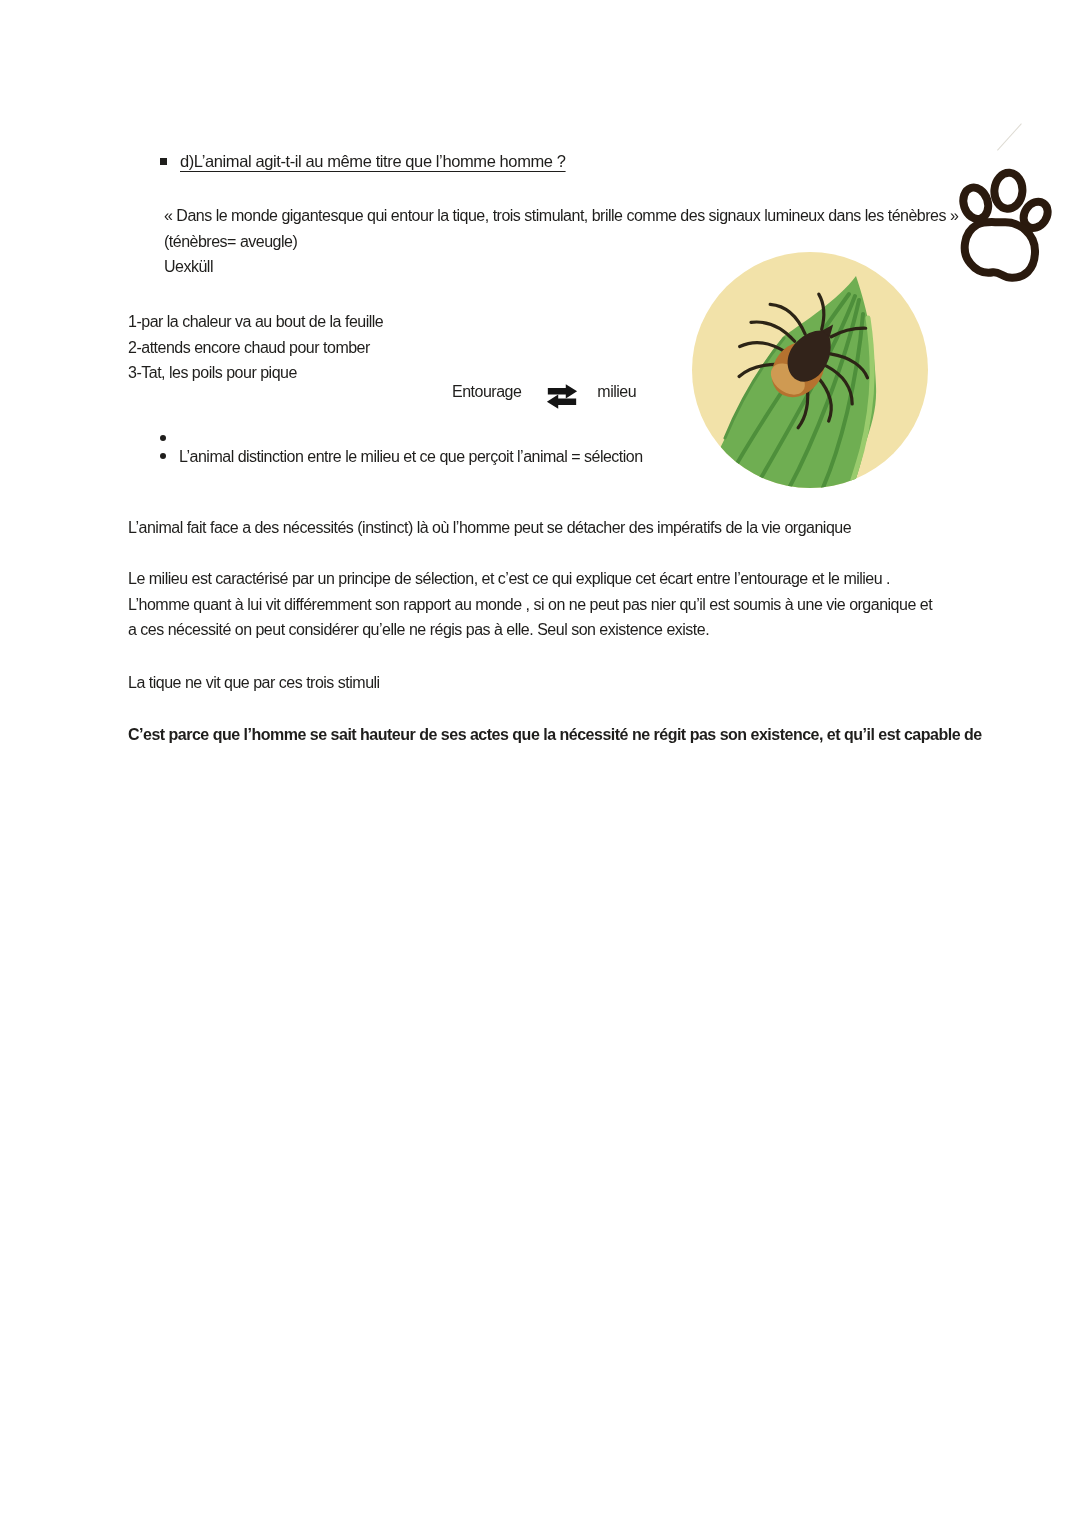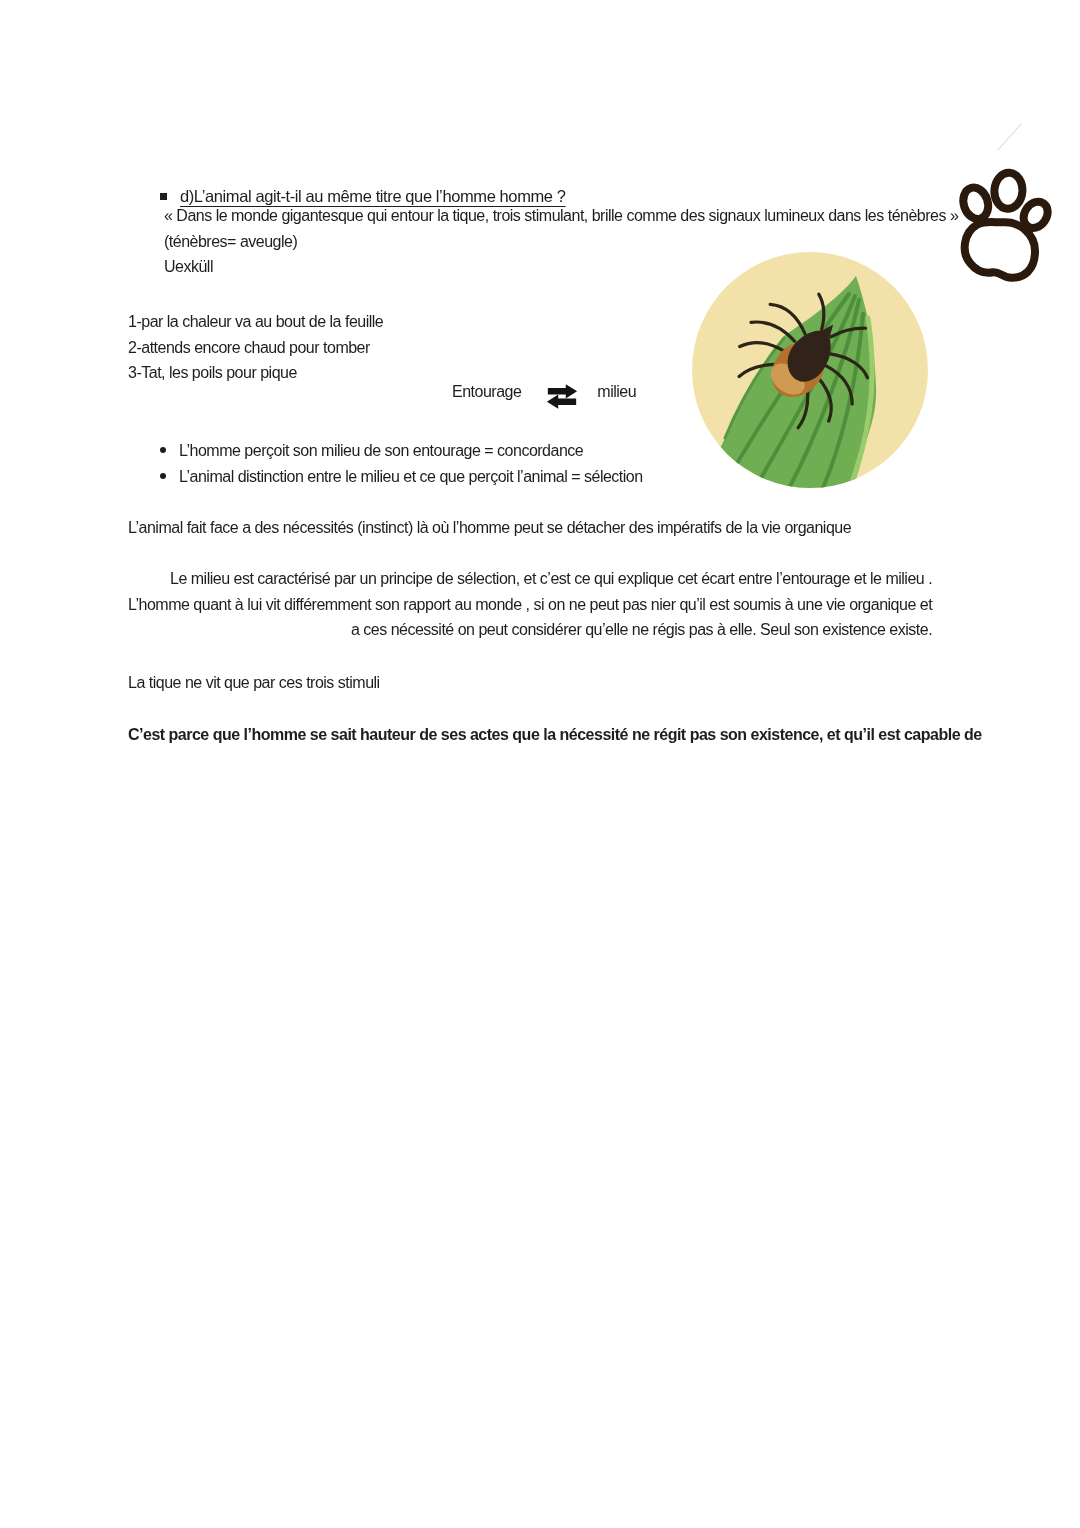--- a/index.html
+++ b/index.html
@@ -21,41 +21,41 @@
   .page{
     position:relative;
     width:1080px;height:1528px;
     background:var(--page-bg);
     font-family:"Liberation Sans",sans-serif;
     color:var(--text);
     overflow:hidden;
   }
   .ln{white-space:nowrap;font-size:16px;letter-spacing:-0.5px;line-height:25.5px;}
   
-  .heading-row{position:absolute;left:160px;top:152px;display:flex;align-items:center;margin-top:35px;}
+  .heading-row{position:absolute;left:160px;top:152px;display:flex;align-items:center;}
   .sq{width:7px;height:7px;background:var(--text);display:inline-block;margin-right:13px;}
   .heading-text{
     font-size:16.5px;letter-spacing:-0.4px;
     text-decoration:underline;text-underline-offset:4px;
   }
   
   .quote{position:absolute;left:128px;top:203px;margin-left:36px;}
   
   .stimuli{position:absolute;left:128px;top:309px;}
   
   .exchange{position:absolute;left:452px;top:383px;display:flex;align-items:flex-start;}
   .exchange .lbl{font-size:16px;letter-spacing:-0.5px;}
   .swap-svg{margin:0 18px 0 24px;display:block;}
   
   .bullets{position:absolute;left:160px;top:438px;}
   .b-row{display:flex;align-items:baseline;line-height:26.5px;}
   .dot{width:6px;height:6px;border-radius:50%;background:var(--text);margin-right:13px;flex:0 0 auto;position:relative;top:-3px;}
   
   .p1{position:absolute;left:128px;top:515px;}
-  .p2{position:absolute;left:128px;top:566px;text-align:right;}
+  .p2{position:absolute;left:128px;top:566px;}
   .p3{position:absolute;left:128px;top:670px;}
   .p4{position:absolute;left:128px;top:722px;font-weight:bold;}
   
   .tick-illu{position:absolute;left:692px;top:252px;}
   .paw{position:absolute;left:950px;top:167px;}
   .corner-line{
     position:absolute;left:997px;top:150px;width:36px;height:0;
     border-top:1.5px solid #dedbd3;
     transform:rotate(-48deg);transform-origin:left top;
   }
@@ -100,21 +100,20 @@
         <path d="M3,4 h19 v-4 l12,7.5 l-12,7.5 v-4 h-19 z" transform="translate(0,1)"></path>
         <path d="M33,17 h-19 v-4 l-12,7.5 l12,7.5 v-4 h19 z" transform="translate(0,-1)"></path>
       </g>
     </svg>
     <span class="lbl">milieu</span>
   </div>
 
   <div class="bullets">
     <div class="b-row">
       <span class="dot"></span>
-      <span class="ln">L’homme perçoit son milieu de son entourage  = concordance</span>
     </div>
     <div class="b-row">
       <span class="dot"></span>
       <span class="ln">L’animal distinction entre le milieu et ce que perçoit l’animal = sélection</span>
     </div>
   </div>
 
   <div class="p1 ln">L’animal fait face a des nécessités (instinct) là où l’homme peut se détacher des impératifs de la vie organique</div>
 
   <div class="p2">

